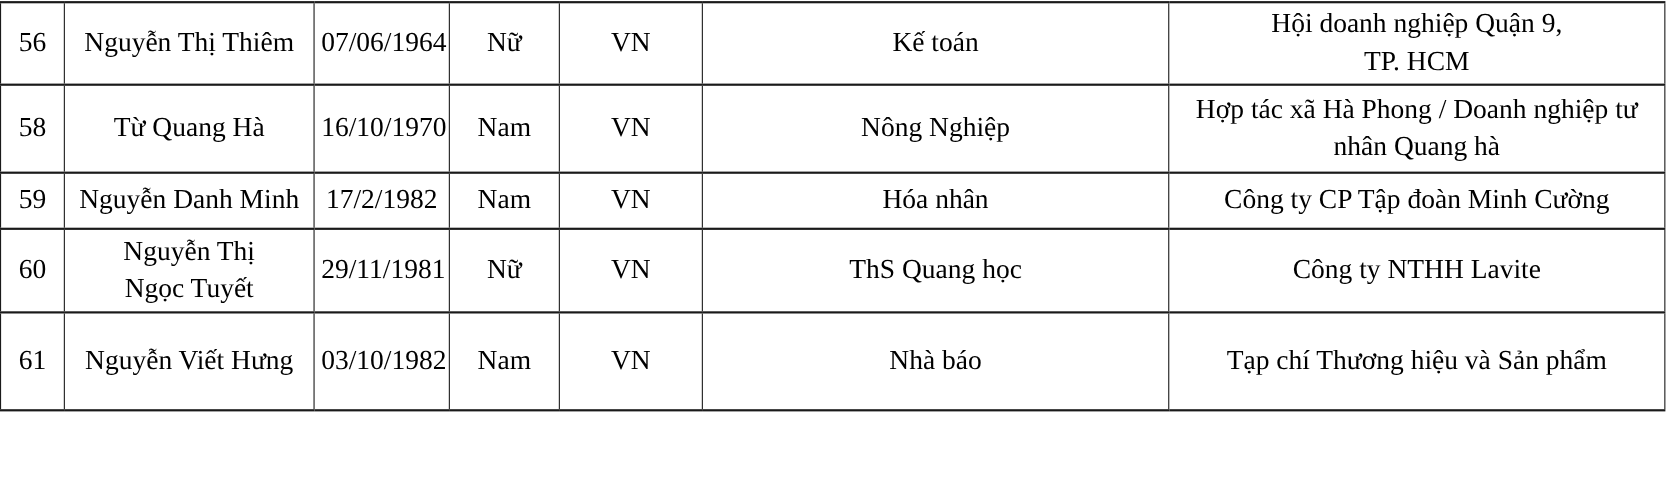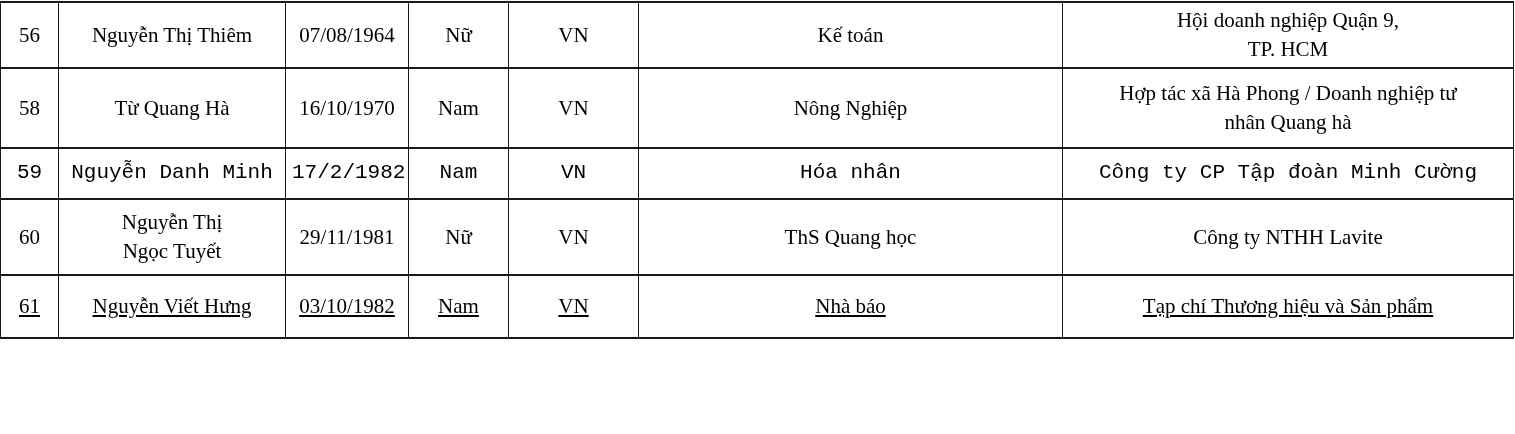--- a/index.html
+++ b/index.html
@@ -13,21 +13,21 @@
     height: 434px;
     background: #ffffff;
     overflow: hidden;
   }
   table.doc-table {
     border-collapse: collapse;
     table-layout: fixed;
     width: 1513px;
     margin-top: 1px;
     font-family: "Liberation Serif", "DejaVu Serif", serif;
-    font-size: 21px;
+    font-size: 25px;
     color: #000000;
   }
   table.doc-table td {
     border-left: 1px solid #1a1a1a;
     border-right: 1px solid #1a1a1a;
     border-top: 2px solid #1a1a1a;
     border-bottom: 2px solid #1a1a1a;
     text-align: center;
     vertical-align: middle;
     white-space: pre-line;
@@ -41,43 +41,43 @@
   col.c-name         { width: 227px; }
   col.c-dob          { width: 123px; }
   col.c-gender       { width: 100px; }
   col.c-nationality  { width: 130px; }
   col.c-occupation   { width: 424px; }
   col.c-organization { width: 451px; }
   
   tr.r0 { height: 66px; }
   tr.r1 { height: 77px; }
   tr.r2 { height: 80px; }
-  tr.r3 { height: 51px; font-family: Liberation Mono, monospace; }
+  tr.r3 { height: 51px; }
   tr.r4 { height: 76px; margin-top: 12px; }
-  tr.r5 { height: 63px; text-decoration: underline; }
+  tr.r5 { height: 89px; }
 </style>
 </head>
 <body>
 
 <div class="page">
   <table class="doc-table">
     <colgroup>
       <col class="c-no">
       <col class="c-name">
       <col class="c-dob">
       <col class="c-gender">
       <col class="c-nationality">
       <col class="c-occupation">
       <col class="c-organization">
     </colgroup>
     <tbody>
       <tr class="r0">
         <td>56</td>
         <td>Nguyễn Thị Thiêm</td>
-        <td>07/08/1964</td>
+        <td>07/06/1964</td>
         <td>Nữ</td>
         <td>VN</td>
         <td>Kế toán</td>
         <td>Hội doanh nghiệp Quận 9,
 TP. HCM</td>
       </tr>
       <tr class="r2">
         <td>58</td>
         <td>Từ Quang Hà</td>
         <td>16/10/1970</td>

